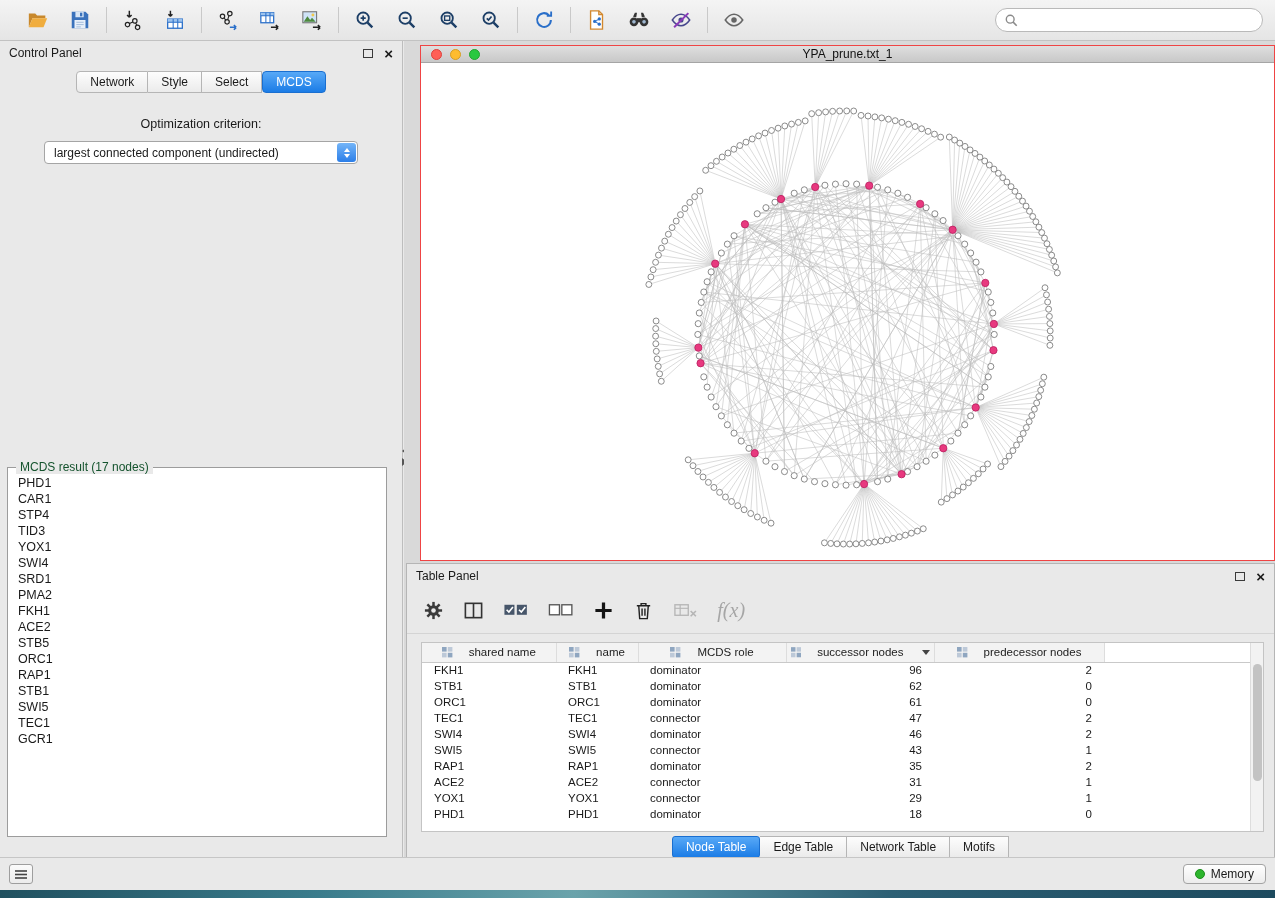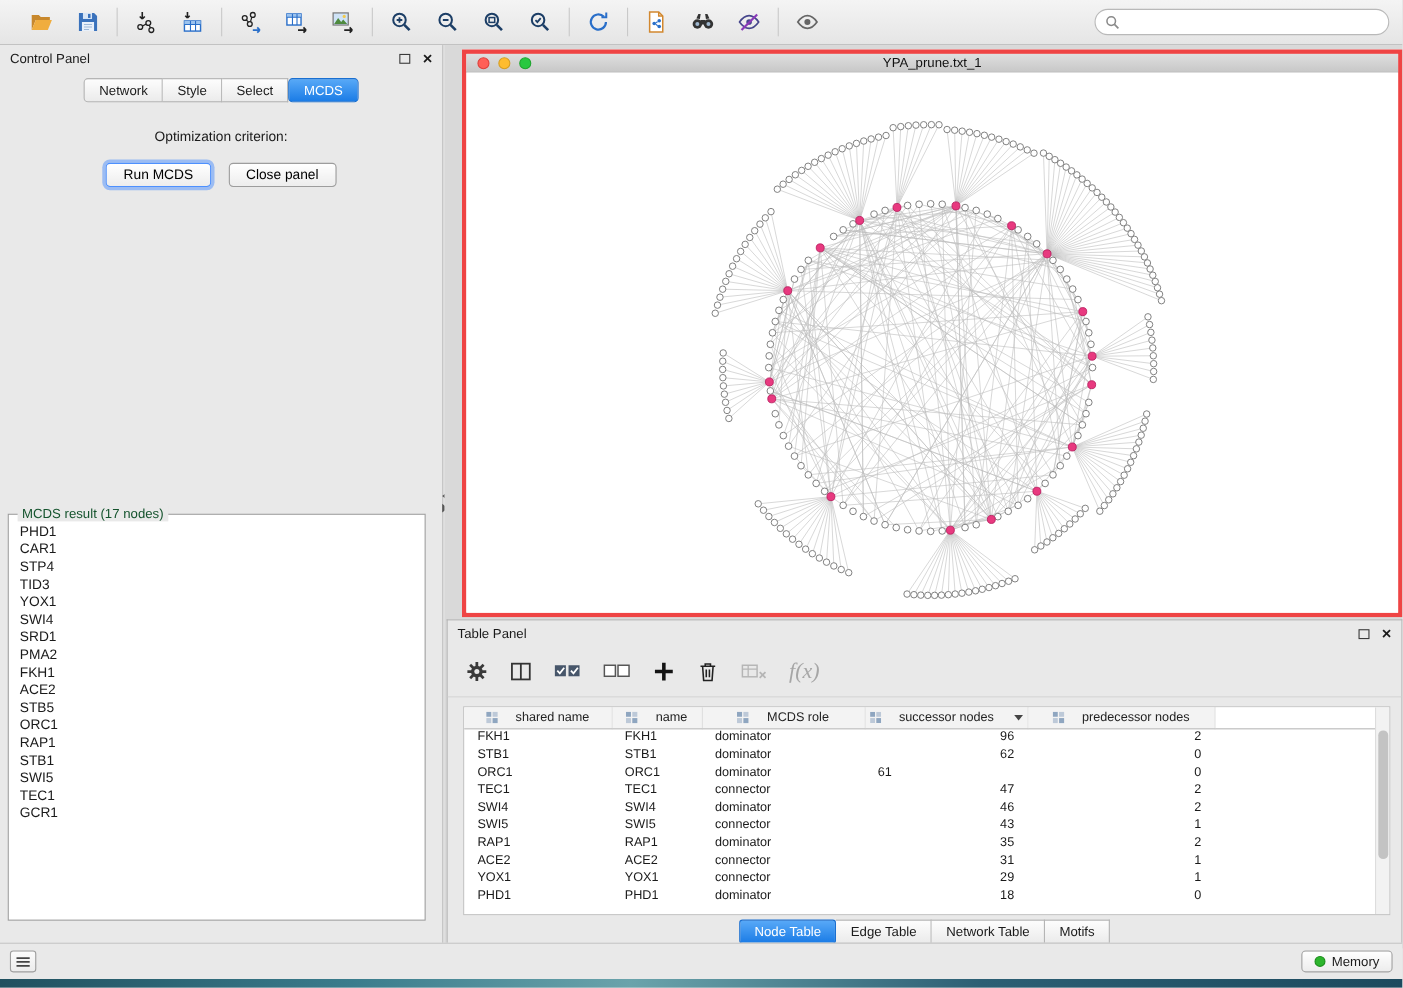--- a/index.html
+++ b/index.html
@@ -40,21 +40,21 @@
   #result-list{position:absolute;inset:7px 3px 3px 3px;overflow:hidden;font-size:12.5px;}
   .list-item{line-height:16px;padding:0 7px;cursor:default;}
 
   
   #split-handle{position:absolute;left:400px;top:447px;width:8px;display:flex;flex-direction:column;gap:3px;align-items:center;cursor:col-resize;}
   .tri-l{width:0;height:0;border-top:4px solid transparent;border-bottom:4px solid transparent;border-right:5px solid #555;}
   .tri-r{width:0;height:0;border-top:4px solid transparent;border-bottom:4px solid transparent;border-left:5px solid #555;}
 
   
   #right-area{position:absolute;top:41px;left:404px;right:0;bottom:36px;background:#d9d9d9;}
-  #network-view{position:absolute;top:4px;left:16px;right:0;height:516px;border:4px solid #ef4444;background:#fff;}
+  #network-view{position:absolute;top:4px;left:16px;right:0;height:516px;border:1px solid #ef4444;background:#fff;}
   #net-titlebar{height:17px;background:linear-gradient(#dfdfdf,#c8c8c8);border-bottom:1px solid #a5a5a5;display:flex;align-items:center;position:relative;}
   .traffic{display:flex;gap:8px;margin-left:10px;z-index:2;}
   .tl{width:11px;height:11px;border-radius:50%;cursor:pointer;}
   .tl.red{background:#ff5f57;border:1px solid #de413c;}
   .tl.yellow{background:#febc2e;border:1px solid #d69e22;}
   .tl.green{background:#28c840;border:1px solid #litegreen;border:1px solid #1fa52f;}
   #net-title{position:absolute;left:0;right:0;text-align:center;font-size:12px;color:#111;}
   #net-canvas{position:absolute;top:17px;left:0;right:0;bottom:0;background:#fff;cursor:default;}
   #net-svg{width:100%;height:100%;display:block;}
 
@@ -254,23 +254,26 @@
         <span class="close-icon">×</span>
       </span>
     </div>
     <div id="cp-tabs">
         <span class="cp-tab">Network</span>
         <span class="cp-tab">Style</span>
         <span class="cp-tab">Select</span>
         <span class="cp-tab active">MCDS</span>
       </div>
     <div class="opt-label">Optimization criterion:</div>
-    <div class="btn-row">
-      <button class="cp-btn focused">Run MCDS</button>
-      <button class="cp-btn">Close panel</button>
+    <div id="criterion-select">
+      <span>largest connected component (undirected)</span>
+      <span class="select-arrows">
+          <span class="arrow-up"></span>
+          <span class="arrow-down"></span>
+        </span>
     </div>
     <div id="result-box">
       <span id="result-legend">MCDS result (17 nodes)</span>
       <div id="result-list">
           <div class="list-item">PHD1</div>
           <div class="list-item">CAR1</div>
           <div class="list-item">STP4</div>
           <div class="list-item">TID3</div>
           <div class="list-item">YOX1</div>
           <div class="list-item">SWI4</div>
@@ -1078,21 +1081,21 @@
                 <td style="text-align: left;">STB1</td>
                 <td style="text-align: left;">dominator</td>
                 <td style="text-align: right;">62</td>
                 <td style="text-align: right;">0</td>
                 <td></td>
               </tr>
               <tr>
                 <td style="text-align: left;">ORC1</td>
                 <td style="text-align: left;">ORC1</td>
                 <td style="text-align: left;">dominator</td>
-                <td style="text-align: left;">61</td>
+                <td style="text-align: right;">61</td>
                 <td style="text-align: right;">0</td>
                 <td></td>
               </tr>
               <tr>
                 <td style="text-align: left;">TEC1</td>
                 <td style="text-align: left;">TEC1</td>
                 <td style="text-align: left;">connector</td>
                 <td style="text-align: right;">47</td>
                 <td style="text-align: right;">2</td>
                 <td></td>

